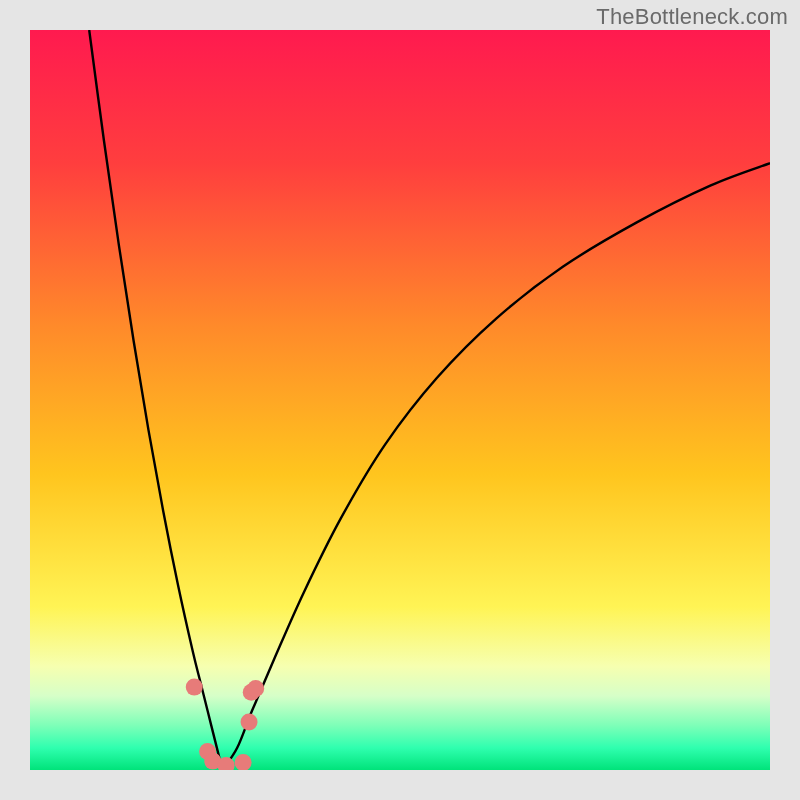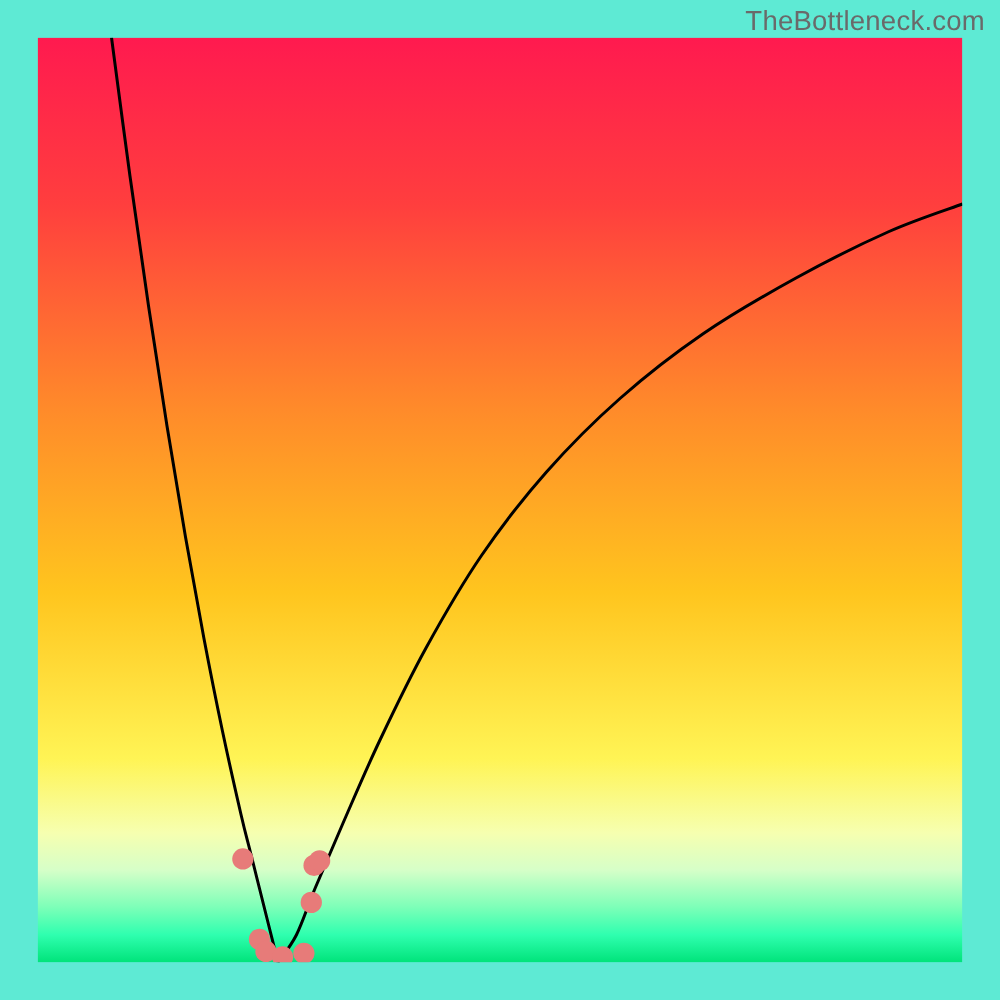--- a/index.html
+++ b/index.html
@@ -8,21 +8,21 @@
     width: 800px;
     height: 800px;
     overflow: hidden;
     background: #000;
     font-family: Arial, Helvetica, sans-serif;
   }
   .frame {
     position: absolute;
     top: 0; left: 0;
     width: 800px; height: 800px;
-    background: #5eead4;
+    background: #e5e5e5;
   }
   .plot {
     position: absolute;
     top: 30px;
     left: 30px;
     width: 740px;
     height: 740px;
     overflow: hidden;
   }
   .attribution {

